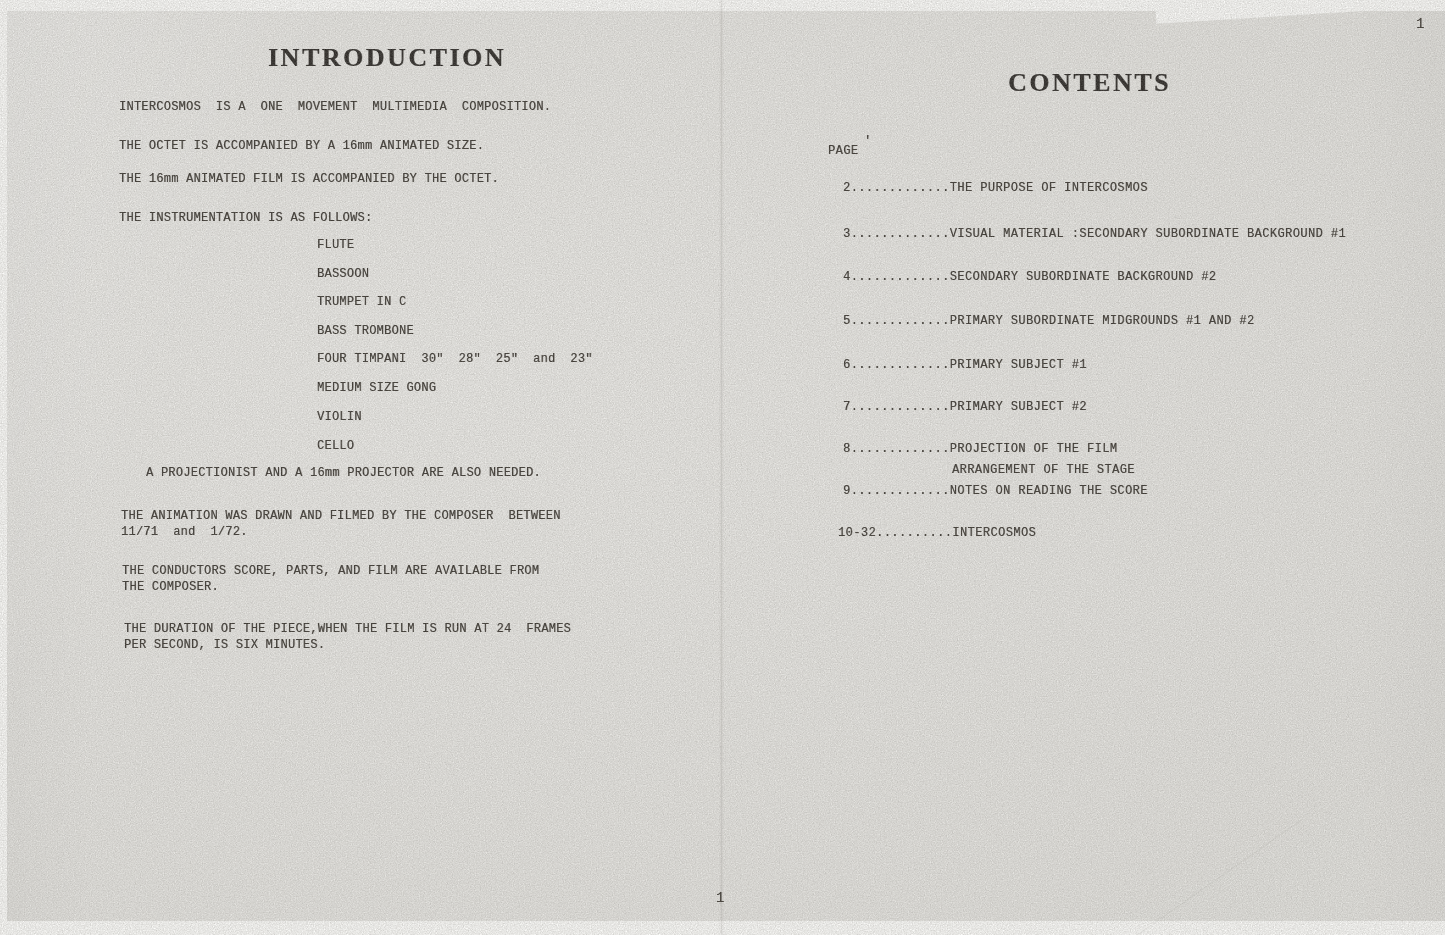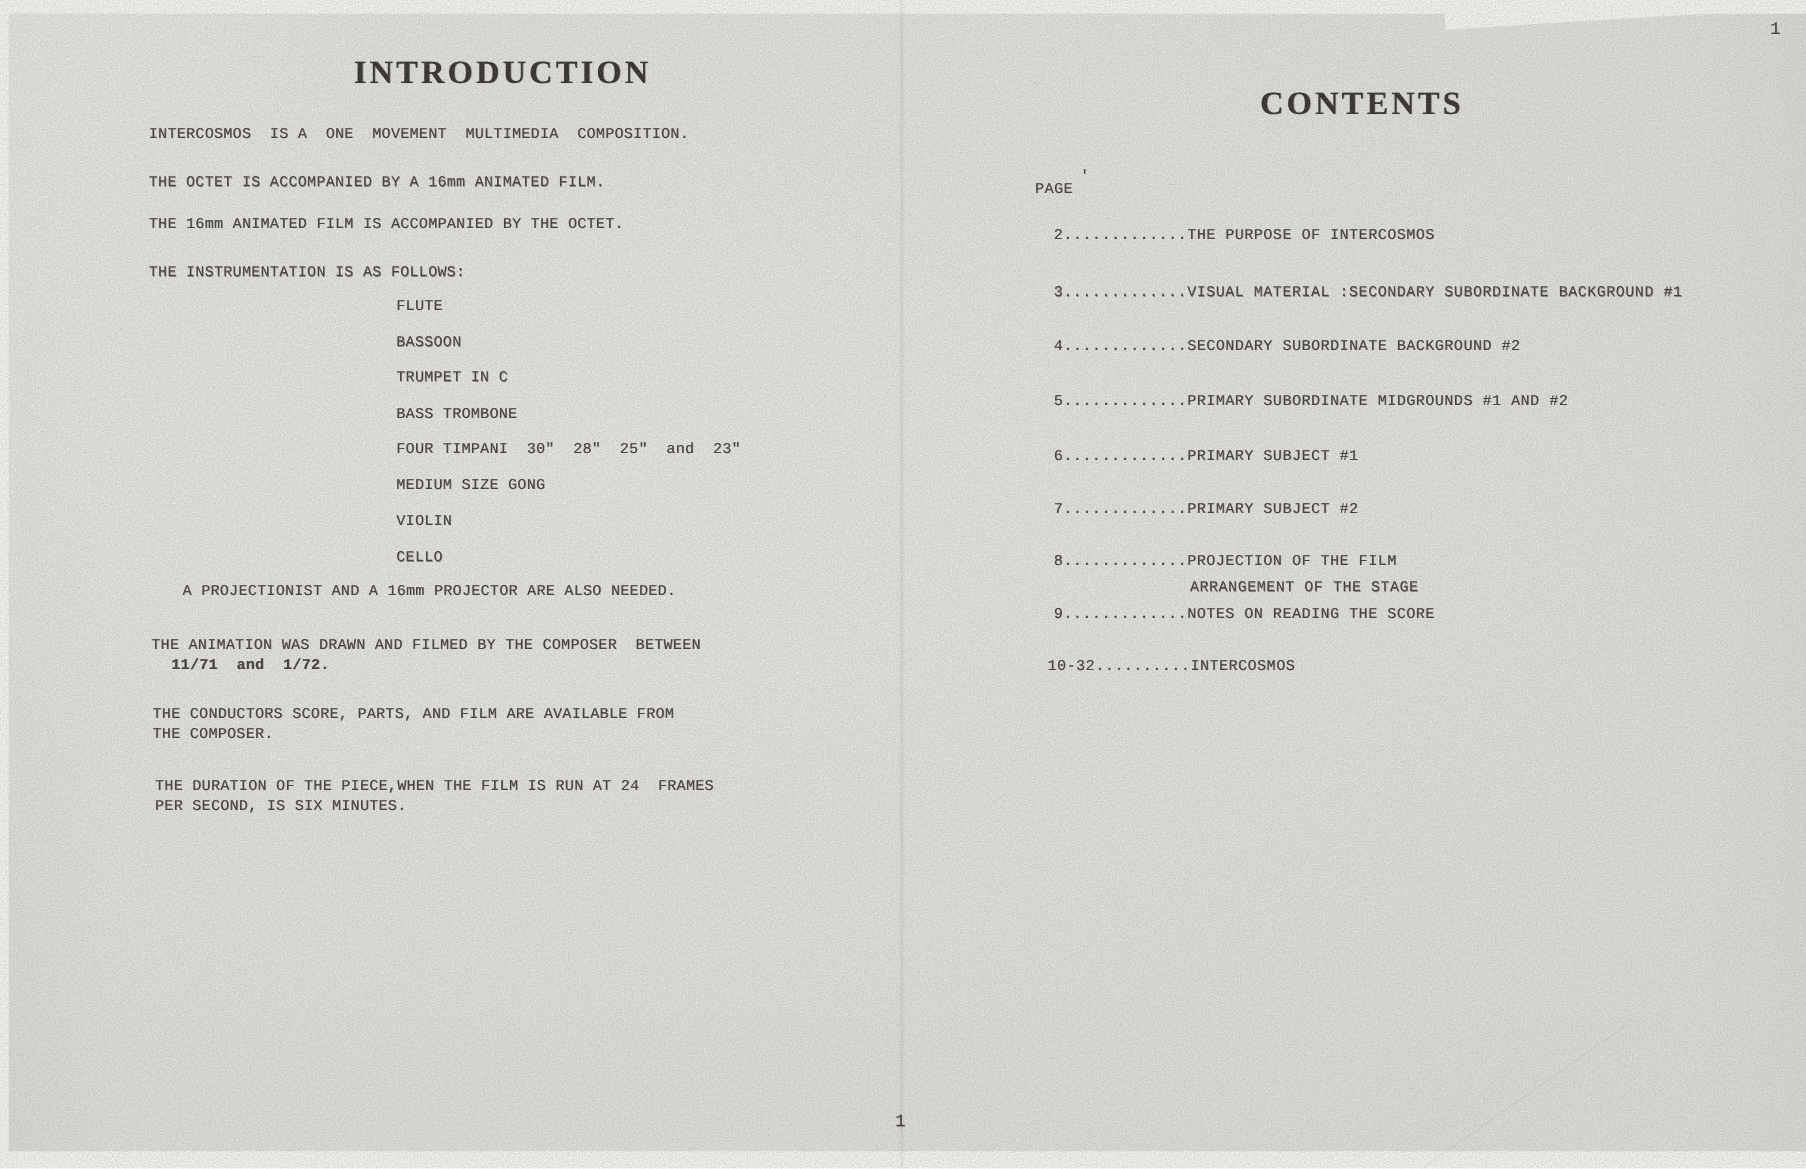--- a/index.html
+++ b/index.html
@@ -63,43 +63,43 @@
 </head>
 <body>
 
 <div class="scan">
   <div class="paper"></div>
   <div class="corner-sliver"></div>
   <div class="fold-line"></div>
   <div class="crease"></div>
 
   <div>
-    <div class="heading" style="left:268px;top:43px;margin-left:15px;">INTRODUCTION</div>
+    <div class="heading" style="left:268px;top:43px;">INTRODUCTION</div>
 
     <div class="tw" style="left:119px;top:99px;">INTERCOSMOS  IS A  ONE  MOVEMENT  MULTIMEDIA  COMPOSITION.</div>
-    <div class="tw" style="left:119px;top:138px;">THE OCTET IS ACCOMPANIED BY A 16mm ANIMATED FILM.</div>
+    <div class="tw" style="left:119px;top:138px;">THE OCTET IS ACCOMPANIED BY A 16mm ANIMATED SIZE.</div>
     <div class="tw" style="left:119px;top:171px;">THE 16mm ANIMATED FILM IS ACCOMPANIED BY THE OCTET.</div>
     <div class="tw" style="left:119px;top:210px;">THE INSTRUMENTATION IS AS FOLLOWS:</div>
 
     <div>
       <div class="tw" style="left:317px;top:237px;">FLUTE</div>
       <div class="tw" style="left:317px;top:266px;">BASSOON</div>
       <div class="tw" style="left:317px;top:294px;">TRUMPET IN C</div>
       <div class="tw" style="left:317px;top:323px;">BASS TROMBONE</div>
       <div class="tw" style="left:317px;top:351px;">FOUR TIMPANI  30"  28"  25"  and  23"</div>
       <div class="tw" style="left:317px;top:380px;">MEDIUM SIZE GONG</div>
       <div class="tw" style="left:317px;top:409px;">VIOLIN</div>
       <div class="tw" style="left:317px;top:438px;">CELLO</div>
     </div>
 
     <div class="tw" style="left:121px;top:465px;margin-left:25px;">A PROJECTIONIST AND A 16mm PROJECTOR ARE ALSO NEEDED.</div>
 
     <div>
       <div class="tw" style="left:121px;top:508px;">THE ANIMATION WAS DRAWN AND FILMED BY THE COMPOSER  BETWEEN</div>
-      <div class="tw" style="left:137px;top:524px;font-weight:bold;">11/71  and  1/72.</div>
+      <div class="tw" style="left:121px;top:524px;">11/71  and  1/72.</div>
     </div>
 
     <div>
       <div class="tw" style="left:122px;top:563px;">THE CONDUCTORS SCORE, PARTS, AND FILM ARE AVAILABLE FROM</div>
       <div class="tw" style="left:122px;top:579px;">THE COMPOSER.</div>
     </div>
 
     <div>
       <div class="tw" style="left:124px;top:621px;">THE DURATION OF THE PIECE,WHEN THE FILM IS RUN AT 24  FRAMES</div>
       <div class="tw" style="left:124px;top:637px;">PER SECOND, IS SIX MINUTES.</div>

